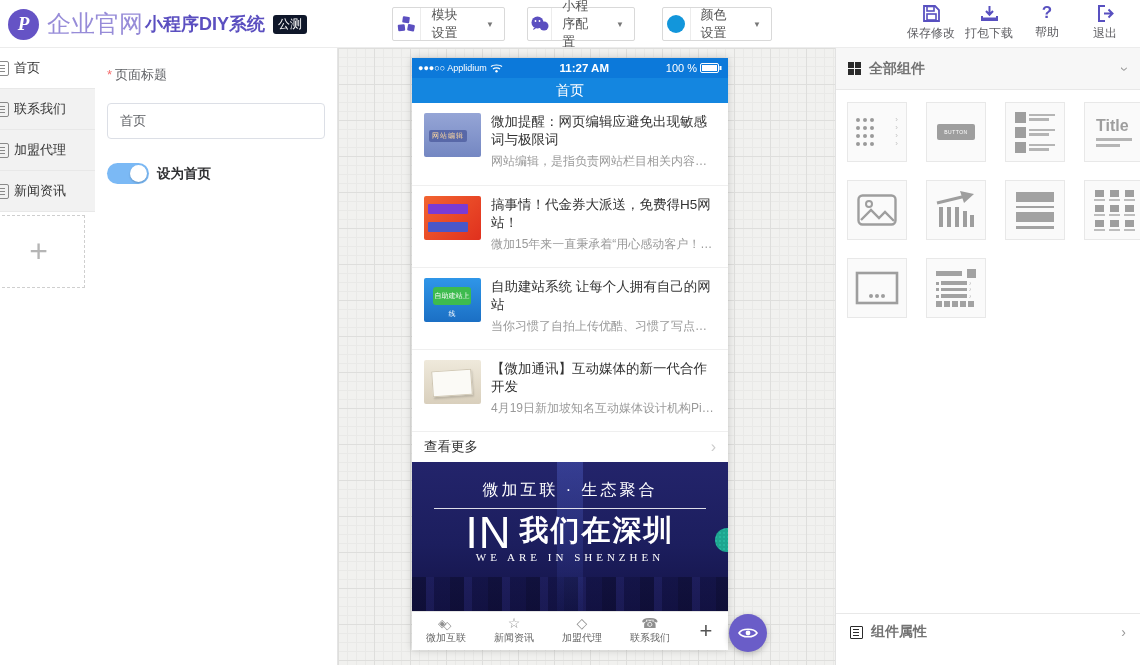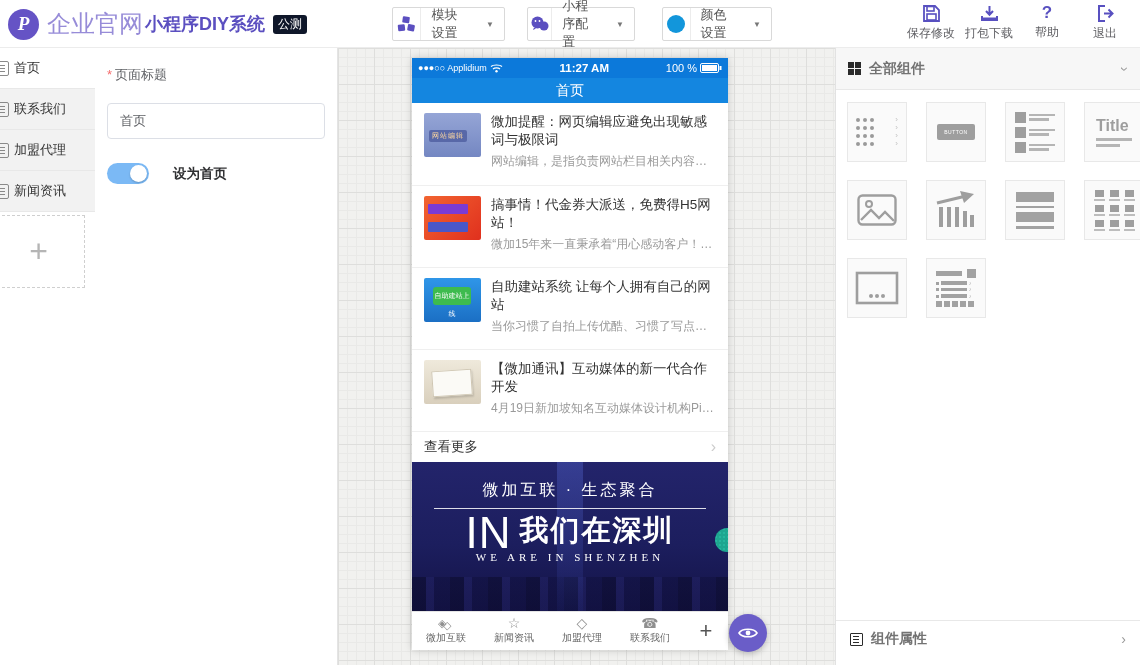--- a/index.html
+++ b/index.html
@@ -42,21 +42,21 @@
     font-weight:300; cursor:pointer; background:#fff; }
 
   
   .form-panel { position:absolute; left:95px; top:48px; width:243px; height:617px; background:#fff;
     border-right:1px solid #e4e4e4; z-index:20; }
   .form-label { position:absolute; left:12px; top:18px; font-size:13px; color:#606266; }
   .req { color:#f56c6c; margin-right:3px; }
   .form-input { position:absolute; left:12px; top:55px; width:218px; height:36px; border:1px solid #dcdfe6;
     border-radius:4px; padding:0 12px; font-size:13px; color:#606266; outline:none;
     font-family:"Liberation Sans","DejaVu Sans",sans-serif; }
-  .toggle-row { position:absolute; left:12px; top:115px; display:flex; align-items:center; gap:24px; }
+  .toggle-row { position:absolute; left:12px; top:115px; display:flex; align-items:center; gap:8px; }
   .toggle { width:42px; height:21px; border-radius:11px; background:#7bb9f5; position:relative; cursor:pointer; }
   .toggle::after { content:""; position:absolute; right:2px; top:2px; width:17px; height:17px;
     border-radius:50%; background:#fff; box-shadow:0 1px 2px rgba(0,0,0,.2); }
   .toggle-label { font-size:13.5px; color:#303133; font-weight:bold; }
 
   
   .canvas { position:absolute; left:338px; top:48px; width:497px; height:617px;
     background-color:#f1f1ef;
     background-image:
       linear-gradient(#dededc 1px, transparent 1px),
@@ -137,21 +137,21 @@
     border-left:1px solid #e2e2e2; z-index:20; overflow:hidden; }
   .rp-header { height:42px; background:#f7f7f7; border-bottom:1px solid #e8e8e8; display:flex;
     align-items:center; padding:0 12px; gap:8px; cursor:pointer; }
   .grid4 { width:13px; height:13px; display:grid; grid-template-columns:6px 6px; grid-template-rows:6px 6px; gap:1px; }
   .grid4 i { background:#2b2b2b; }
   .rp-title { font-size:14px; color:#737373; font-weight:bold; }
   .rp-chev { margin-left:auto; color:#999; font-size:14px; display:inline-block; transform:rotate(90deg); }
   .tiles { padding:12px 0 0 11px; display:flex; flex-wrap:wrap; gap:18px 19px; width:330px; }
   .tile { width:60px; height:60px; background:#fafafa; border:1px solid #e8e8e8; display:flex;
     align-items:center; justify-content:center; cursor:pointer; }
-  .rp-footer { position:absolute; left:0; bottom:8px; width:100%; height:37px; background:#fff;
+  .rp-footer { position:absolute; left:0; bottom:15px; width:100%; height:37px; background:#fff;
     border-top:1px solid #e8e8e8; display:flex; align-items:center; padding:0 14px; gap:8px; cursor:pointer; }
   .rp-footer .fchev { margin-left:auto; color:#999; font-size:14px; }
   .props-icon { width:13px; height:13px; border:1.5px solid #2b2b2b; border-radius:1px; position:relative; }
   .props-icon::after { content:""; position:absolute; left:2px; top:2px; width:6px; height:1.5px;
     background:#2b2b2b; box-shadow:0 3px 0 #2b2b2b, 0 6px 0 #2b2b2b; }
 
   
   .g { background:#a2a2a2; }
   .t-listdots { display:flex; flex-direction:column; gap:4px; }
   .t-listdots .row { display:flex; align-items:center; gap:3px; width:42px; }

